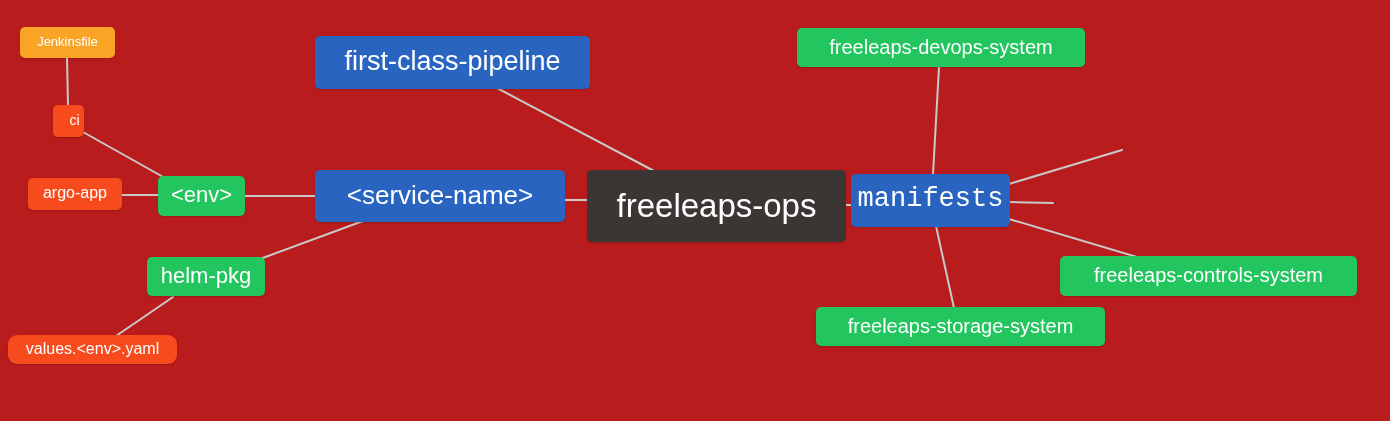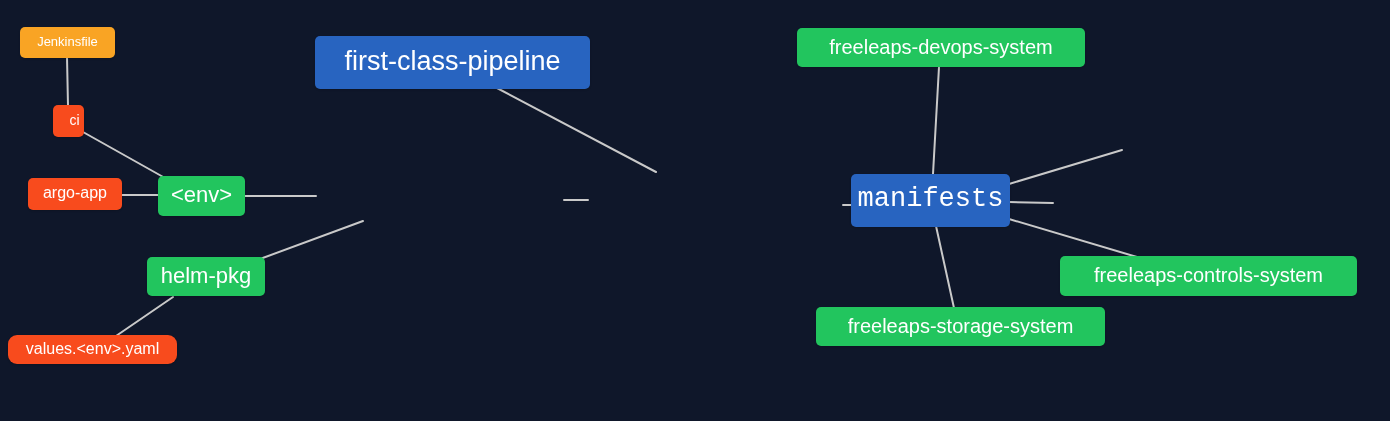--- a/index.html
+++ b/index.html
@@ -5,21 +5,21 @@
   html, body {
     margin: 0;
     padding: 0;
     background: #ffffff;
     font-family: "Liberation Sans", sans-serif;
   }
   .canvas {
     position: relative;
     width: 1390px;
     height: 421px;
-    background: #0f172a;
+    background: #b91c1c;
     overflow: hidden;
   }
   .edges-layer {
     position: absolute;
     left: 0;
     top: 0;
     width: 1390px;
     height: 421px;
   }
   .edge {
@@ -72,21 +72,23 @@
   <div class="node" style="left: 28px; top: 178px; width: 94px; height: 32px; font-size: 16px; background-color: rgb(248, 75, 29);">argo-app</div>
 
   <div class="node" style="left: 158px; top: 176px; width: 87px; height: 40px; font-size: 22px; background-color: rgb(34, 197, 94);">&lt;env&gt;</div>
 
   <div class="node" style="left: 147px; top: 257px; width: 118px; height: 39px; font-size: 22px; background-color: rgb(34, 197, 94);">helm-pkg</div>
 
   <div class="node" style="left: 8px; top: 335px; width: 169px; height: 29px; font-size: 16px; background-color: rgb(248, 75, 29); border-radius: 9px;">values.&lt;env&gt;.yaml</div>
 
   <div class="node" style="left: 315px; top: 36px; width: 275px; height: 53px; font-size: 27px; background-color: rgb(40, 100, 192);">first-class-pipeline</div>
 
+  <div class="node" style="left: 315px; top: 170px; width: 250px; height: 52px; font-size: 26px; background-color: rgb(40, 100, 192);">&lt;service-name&gt;</div>
 
+  <div class="node" style="left: 587px; top: 170px; width: 259px; height: 72px; font-size: 33px; background-color: rgb(59, 54, 52);">freeleaps-ops</div>
 
   <div class="node" style="left: 851px; top: 174px; width: 159px; height: 53px; font-size: 27px; background-color: rgb(40, 100, 192); font-family: Liberation Mono, monospace;">manifests</div>
 
   <div class="node" style="left: 797px; top: 28px; width: 288px; height: 39px; font-size: 20px; background-color: rgb(34, 197, 94);">freeleaps-devops-system</div>
 
 
 
   <div class="node" style="left: 1060px; top: 256px; width: 297px; height: 40px; font-size: 20px; background-color: rgb(34, 197, 94);">freeleaps-controls-system</div>
 
   <div class="node" style="left: 816px; top: 307px; width: 289px; height: 39px; font-size: 20px; background-color: rgb(34, 197, 94);">freeleaps-storage-system</div>

